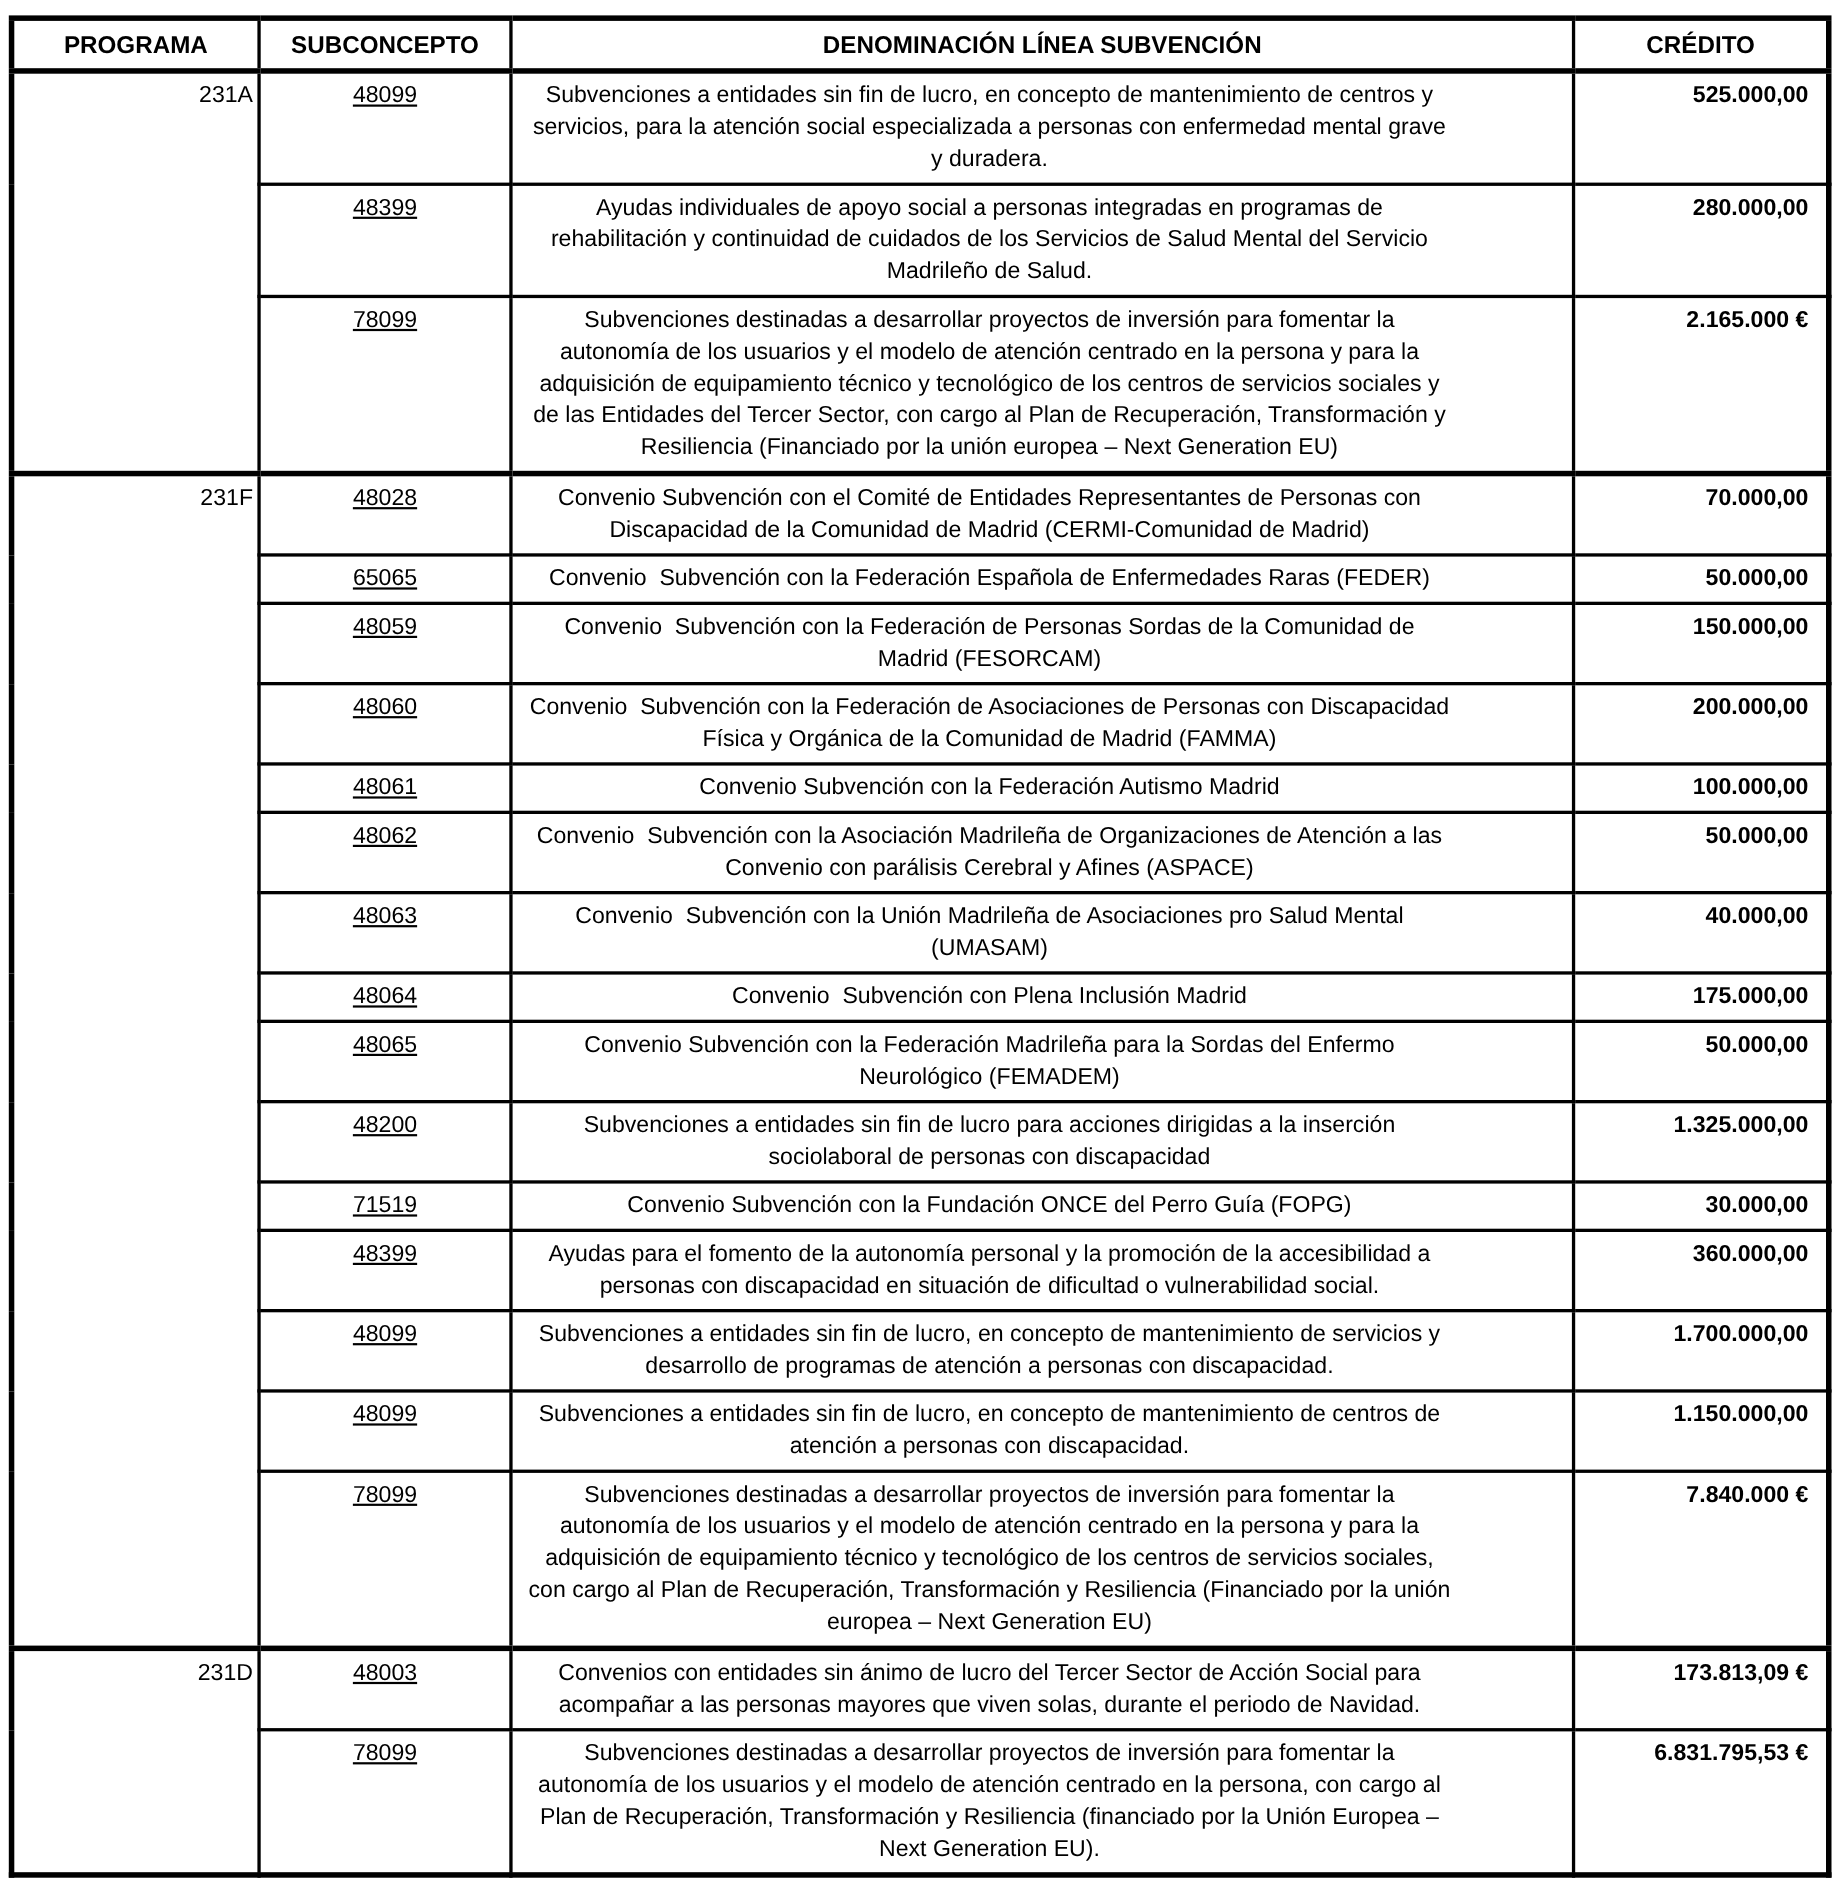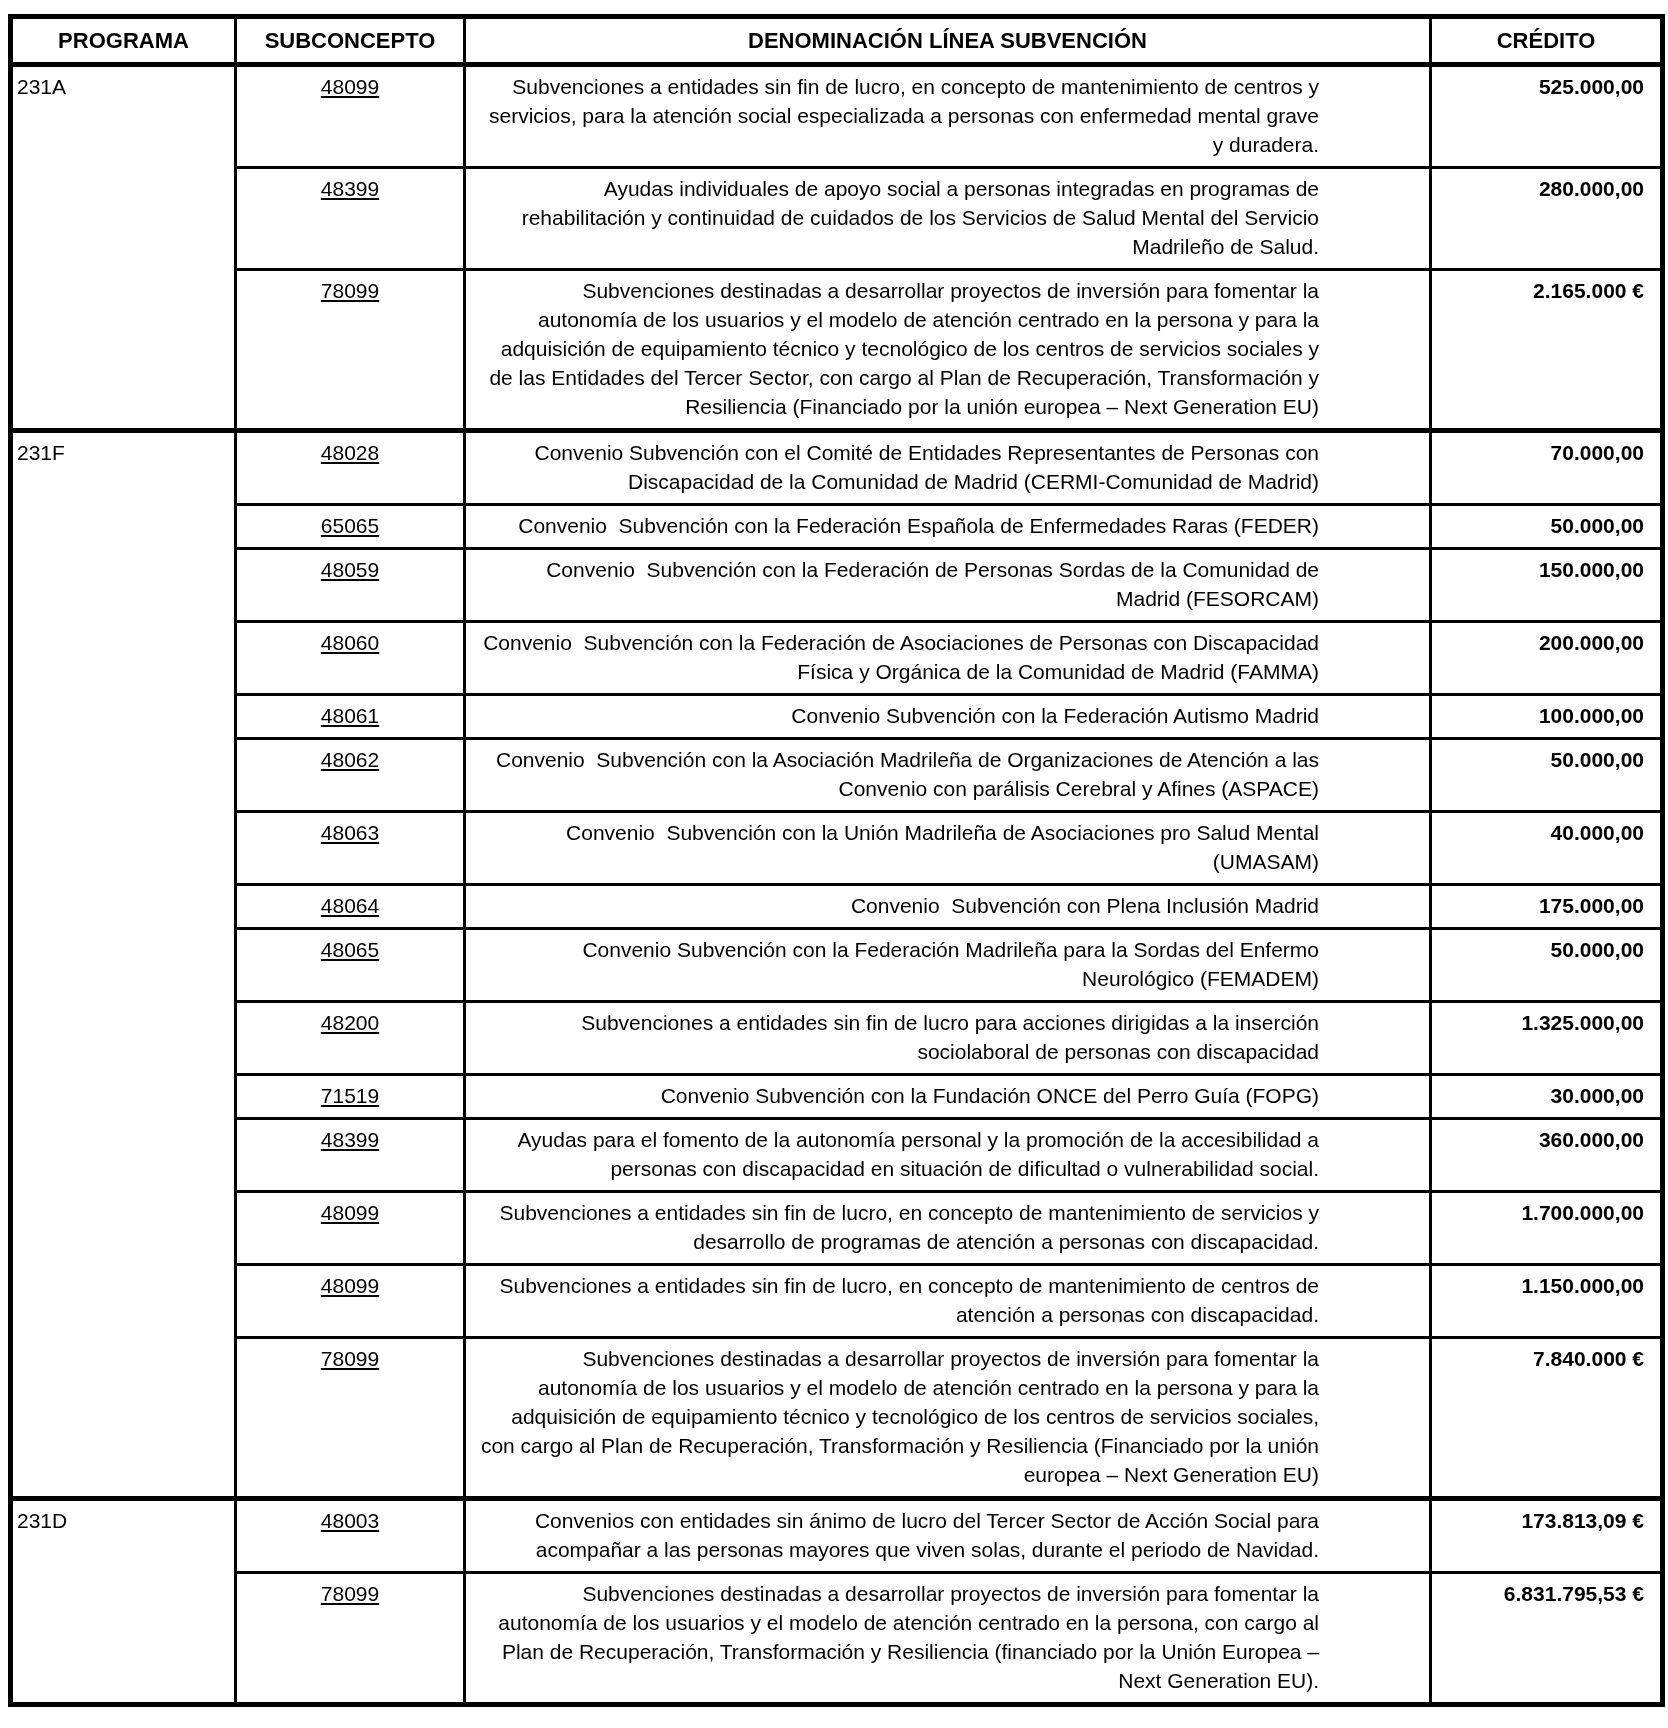--- a/index.html
+++ b/index.html
@@ -37,31 +37,31 @@
     font-weight: bold;
     font-size: 22px;
     text-align: center;
     padding: 7px 6px 7px 6px;
   }
   
   table.subv tr.group-start > td {
     border-top: 5px solid #000;
   }
   td.col-programa {
-    text-align: left;
+    text-align: right;
     padding: 5px 4px 6px 4px;
     border-left: 5px solid #000;
   }
   td.col-subconcepto {
     text-align: center;
     padding: 5px 4px 6px 4px;
     text-decoration: underline;
   }
   td.col-denominacion {
-    text-align: right;
+    text-align: center;
     padding: 5px 110px 7px 14px;
     white-space: pre-wrap;
   }
   td.col-credito {
     text-align: right;
     padding: 5px 16px 6px 6px;
     border-right: 5px solid #000;
     font-weight: bold;
   }
 </style>

